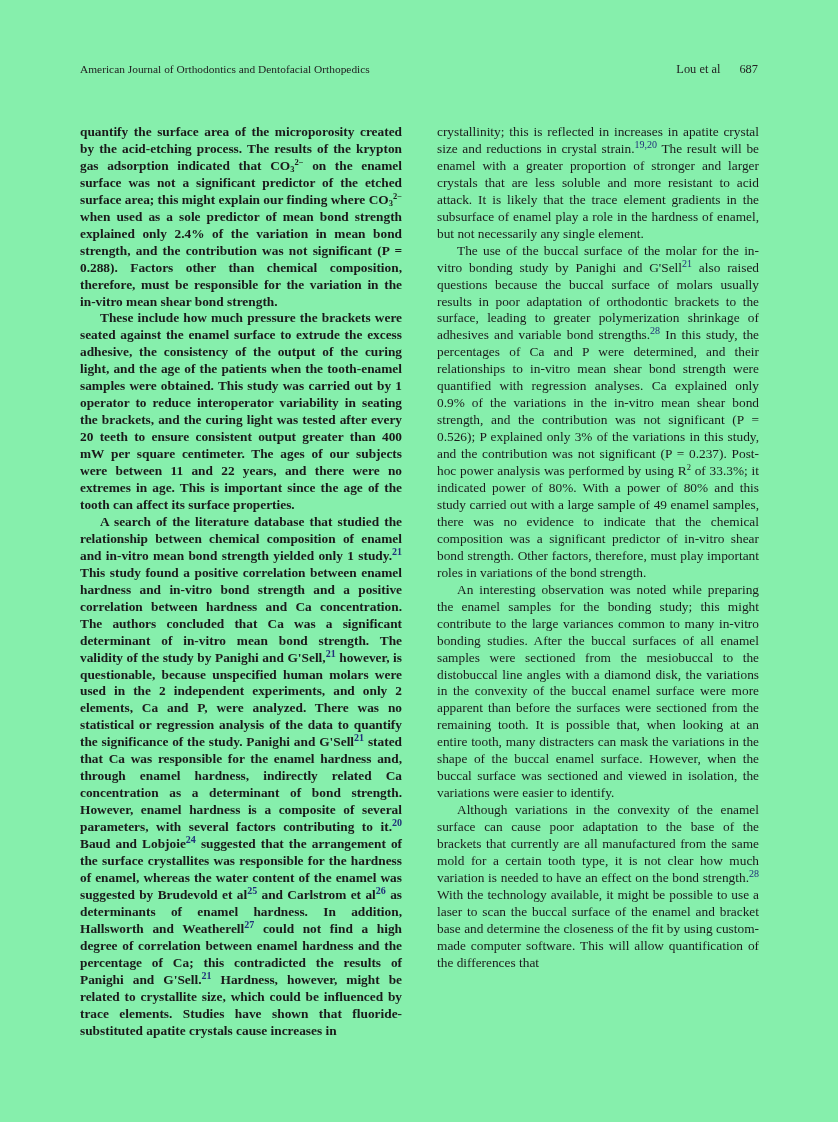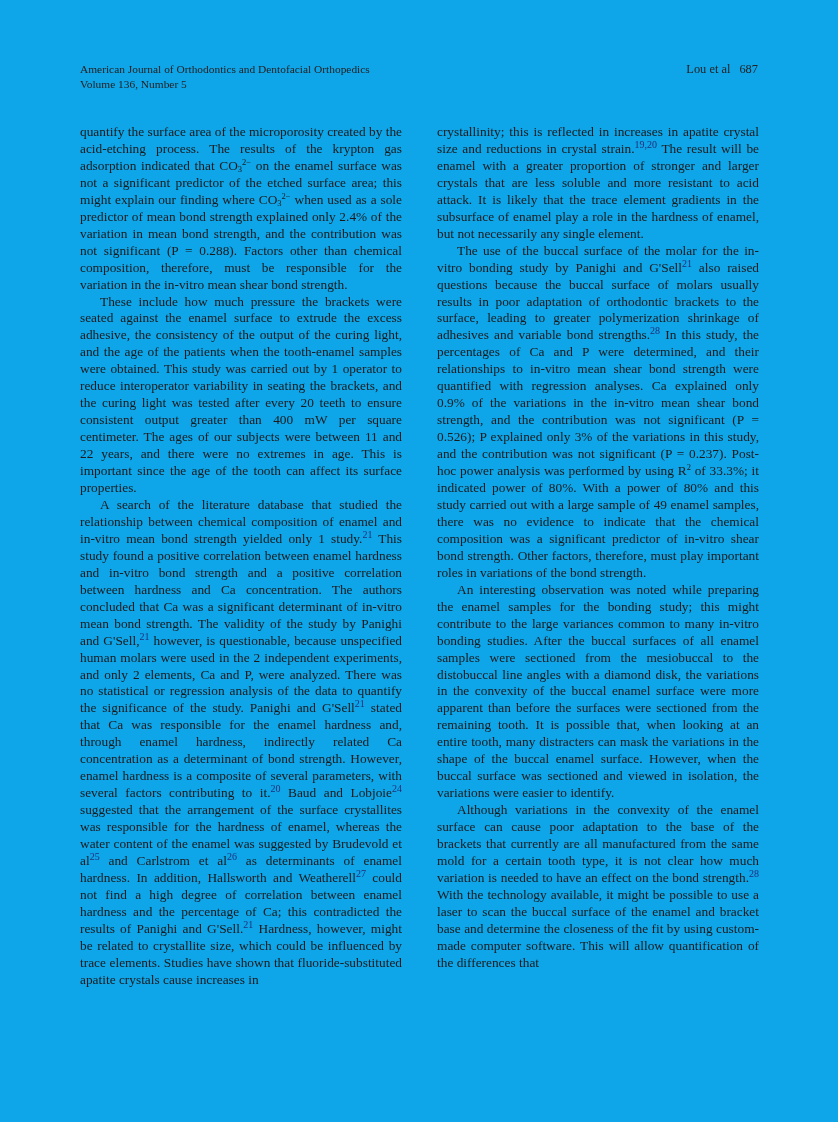--- a/index.html
+++ b/index.html
@@ -1,39 +1,38 @@
 <!DOCTYPE html>
 <html><head>
 <meta charset="utf-8">
 <style>
   html, body { margin: 0; padding: 0; background: #ffffff; }
   body { width: 838px; height: 1122px; position: relative; overflow: hidden; }
-  .page { position: absolute; left: 0; top: 0; width: 838px; height: 1122px; background: #0ea5e9; }
+  .page { position: absolute; left: 0; top: 0; width: 838px; height: 1122px; background: #86efac; }
   .running-head { position: absolute; top: 62px; left: 80px; right: 80px; font-family: "Liberation Serif", serif; font-size: 11.4px; line-height: 15px; color: #222; }
   .rh-left { position: absolute; left: 0; top: 0; }
   .rh-right { position: absolute; right: 0; top: 0; font-size: 12.4px; }
-  .rh-right .pg { margin-left: 9px; }
+  .rh-right .pg { margin-left: 19px; }
   .col { position: absolute; top: 124px; width: 322px; font-family: "Liberation Serif", serif; font-size: 13.35px; line-height: 16.95px; color: #1a1a1a; text-align: justify; hyphens: manual; }
-  .col-left { left: 80px; }
+  .col-left { left: 80px; font-weight: bold; }
   .col-right { left: 437px; }
   .col p { margin: 0; }
   .col p.indent { text-indent: 20px; }
   sup.ref { font-size: 10px; line-height: 0; vertical-align: 5px; color: #1f2f7a; }
   sup.chem { font-size: 8.5px; line-height: 0; vertical-align: 5px; }
   sub.chem { font-size: 8.5px; line-height: 0; vertical-align: -2px; }
 </style>
 </head>
 <body>
 
 <div class="page">
 
   <div class="running-head">
     <div class="rh-left">
       <div>American Journal of Orthodontics and Dentofacial Orthopedics</div>
-      <div>Volume 136, Number 5</div>
     </div>
     <div class="rh-right">
       <span>Lou et al</span><span class="pg">687</span>
     </div>
   </div>
 
   <div class="col col-left">
     <p><span>quantify the surface area of the microporosity created by the acid-etching process. The results of the krypton gas adsorption indicated that CO</span><sub class="chem">3</sub><sup class="chem">2−</sup><span> on the enamel surface was not a significant predictor of the etched surface area; this might explain our finding where CO</span><sub class="chem">3</sub><sup class="chem">2−</sup><span> when used as a sole predictor of mean bond strength explained only 2.4% of the variation in mean bond strength, and the contribution was not significant (P = 0.288). Factors other than chemical composition, therefore, must be responsible for the variation in the in-vitro mean shear bond strength.</span></p>
 
     <p class="indent">These include how much pressure the brackets were seated against the enamel surface to extrude the excess adhesive, the consistency of the output of the curing light, and the age of the patients when the tooth-enamel samples were obtained. This study was carried out by 1 operator to reduce interoperator variability in seating the brackets, and the curing light was tested after every 20 teeth to ensure consistent output greater than 400 mW per square centimeter. The ages of our subjects were between 11 and 22 years, and there were no extremes in age. This is important since the age of the tooth can affect its surface properties.</p>

